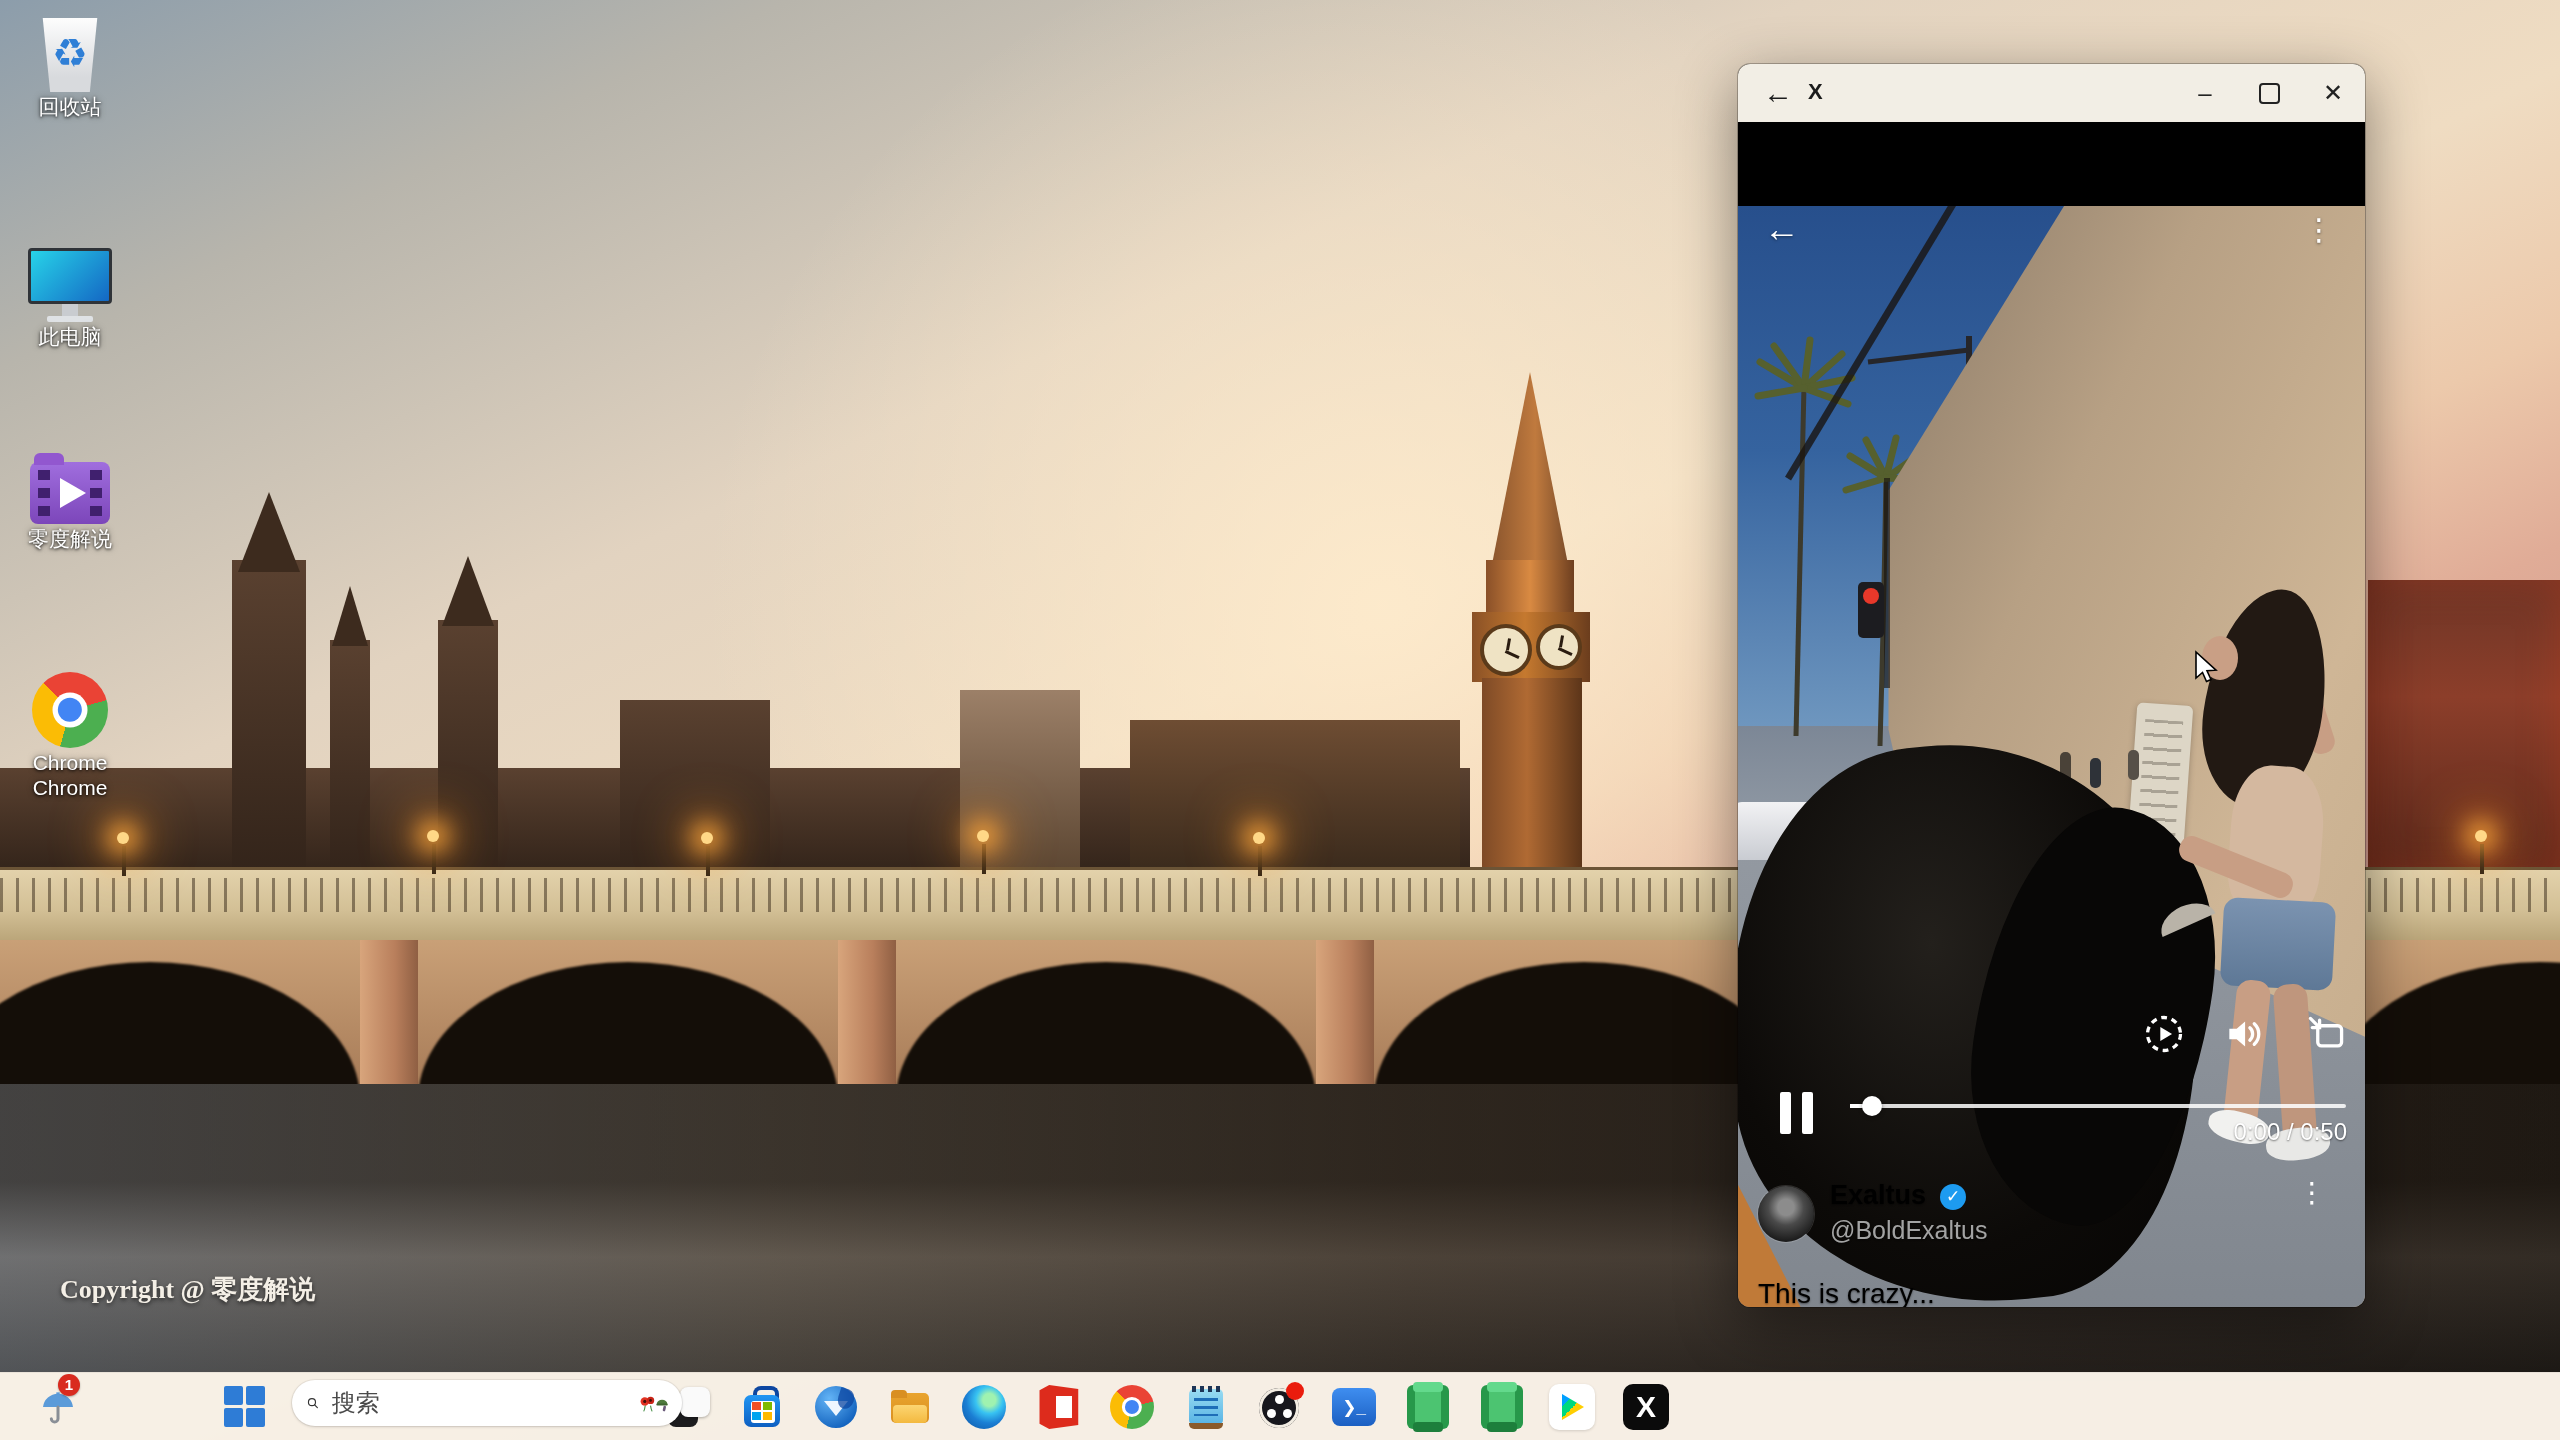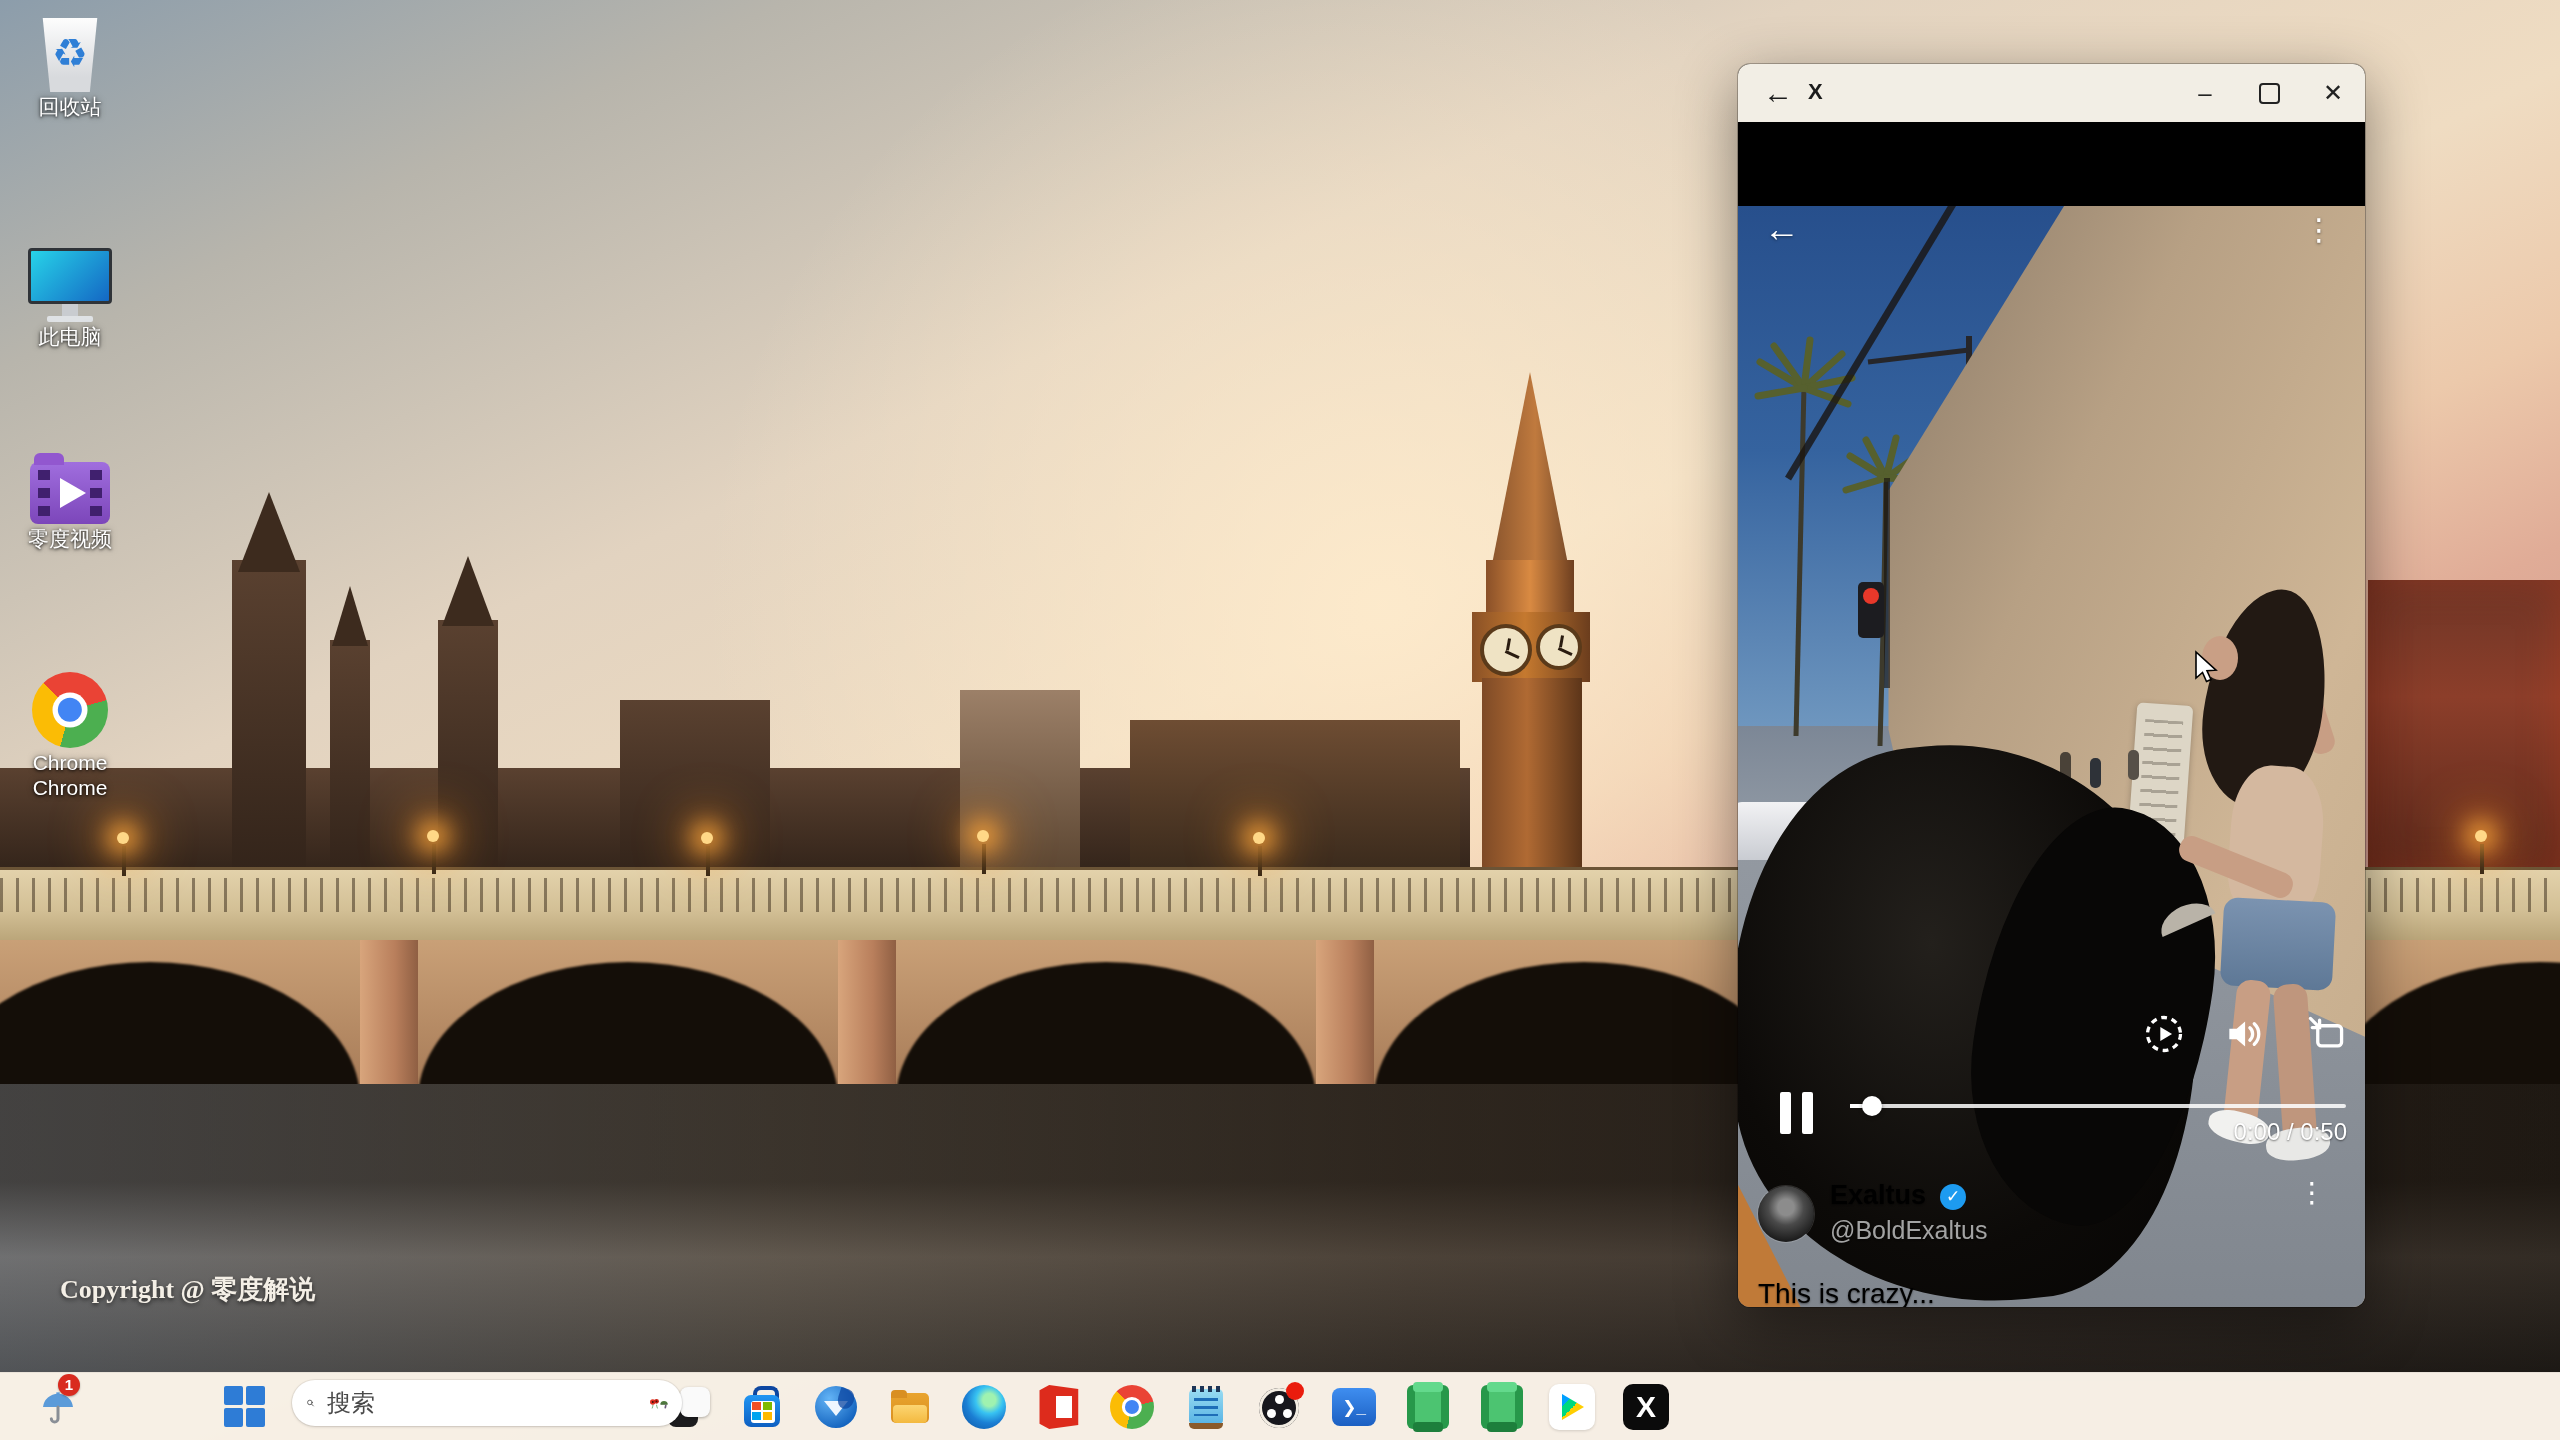--- a/index.html
+++ b/index.html
@@ -141,21 +141,21 @@
   #tw-handle{position:absolute;left:92px;top:58px;font-size:25px;color:#a3a3a3;text-shadow:0 1px 2px rgba(0,0,0,.45);}
   #tw-kebab{position:absolute;left:560px;top:18px;font-size:28px;color:#fff;}
   #tw-text{position:absolute;left:20px;top:118px;font-size:28px;text-shadow:0 1px 2px rgba(0,0,0,.45);}
 
   
   #taskbar{position:absolute;left:0;top:1372px;width:2560px;height:68px;
      background:rgba(247,241,230,.97);border-top:1px solid rgba(0,0,0,.05);}
   .tb-item{position:absolute;top:10px;width:48px;height:48px;display:flex;align-items:center;justify-content:center;}
   #search-pill{position:absolute;left:292px;top:1380px;width:362px;height:46px;border-radius:23px;background:#fff;
      box-shadow:0 1px 3px rgba(0,0,0,.15),0 0 0 1px rgba(0,0,0,.05);display:flex;align-items:center;padding:0 14px;gap:10px;}
-  #search-pill input{border:0;outline:0;flex:1;font-size:24px;color:#0369a1;background:transparent;font-family:Liberation Sans, sans-serif;}
+  #search-pill input{border:0;outline:0;flex:1;font-size:24px;color:#0369a1;background:transparent;font-family:Liberation Serif, serif;}
   #search-pill input::placeholder{color:#4a4a4a;}
   #widget-badge{position:absolute;left:58px;top:1374px;width:22px;height:22px;border-radius:50%;background:#d92b1f;
      color:#fff;font-size:15px;font-weight:bold;text-align:center;line-height:22px;box-shadow:0 1px 2px rgba(0,0,0,.3);}
   #start-logo{width:42px;height:42px;display:grid;grid-template-columns:19px 19px;grid-template-rows:19px 19px;gap:3px;}
   #start-logo i{background:#2e7cd6;border-radius:2px;}
   #cursor{position:absolute;left:2192px;top:650px;z-index:60;}
 </style>
 </head>
 <body>
 
@@ -223,21 +223,21 @@
   <div class="monstand"></div>
   <div class="monbase"></div>
   <div class="dlabel">此电脑</div>
 </div>
 <div class="dicon" style="left:10px;top:462px;">
   <div class="vfolder">
     <div class="fholes" style="left:8px;"></div>
     <div class="fholes" style="right:8px;"></div>
     <div class="vplay"></div>
   </div>
-  <div class="dlabel">零度视频</div>
+  <div class="dlabel">零度解说</div>
 </div>
 <div class="dicon" style="left:10px;top:672px;">
   <div class="chromeball"></div>
   <div class="dlabel" style="width:96px;margin-left:12px;">Chrome Chrome</div>
 </div>
 
 <div id="copyright">Copyright @ 零度解说</div>
 
 <div id="xwin">
   <div id="titlebar">

